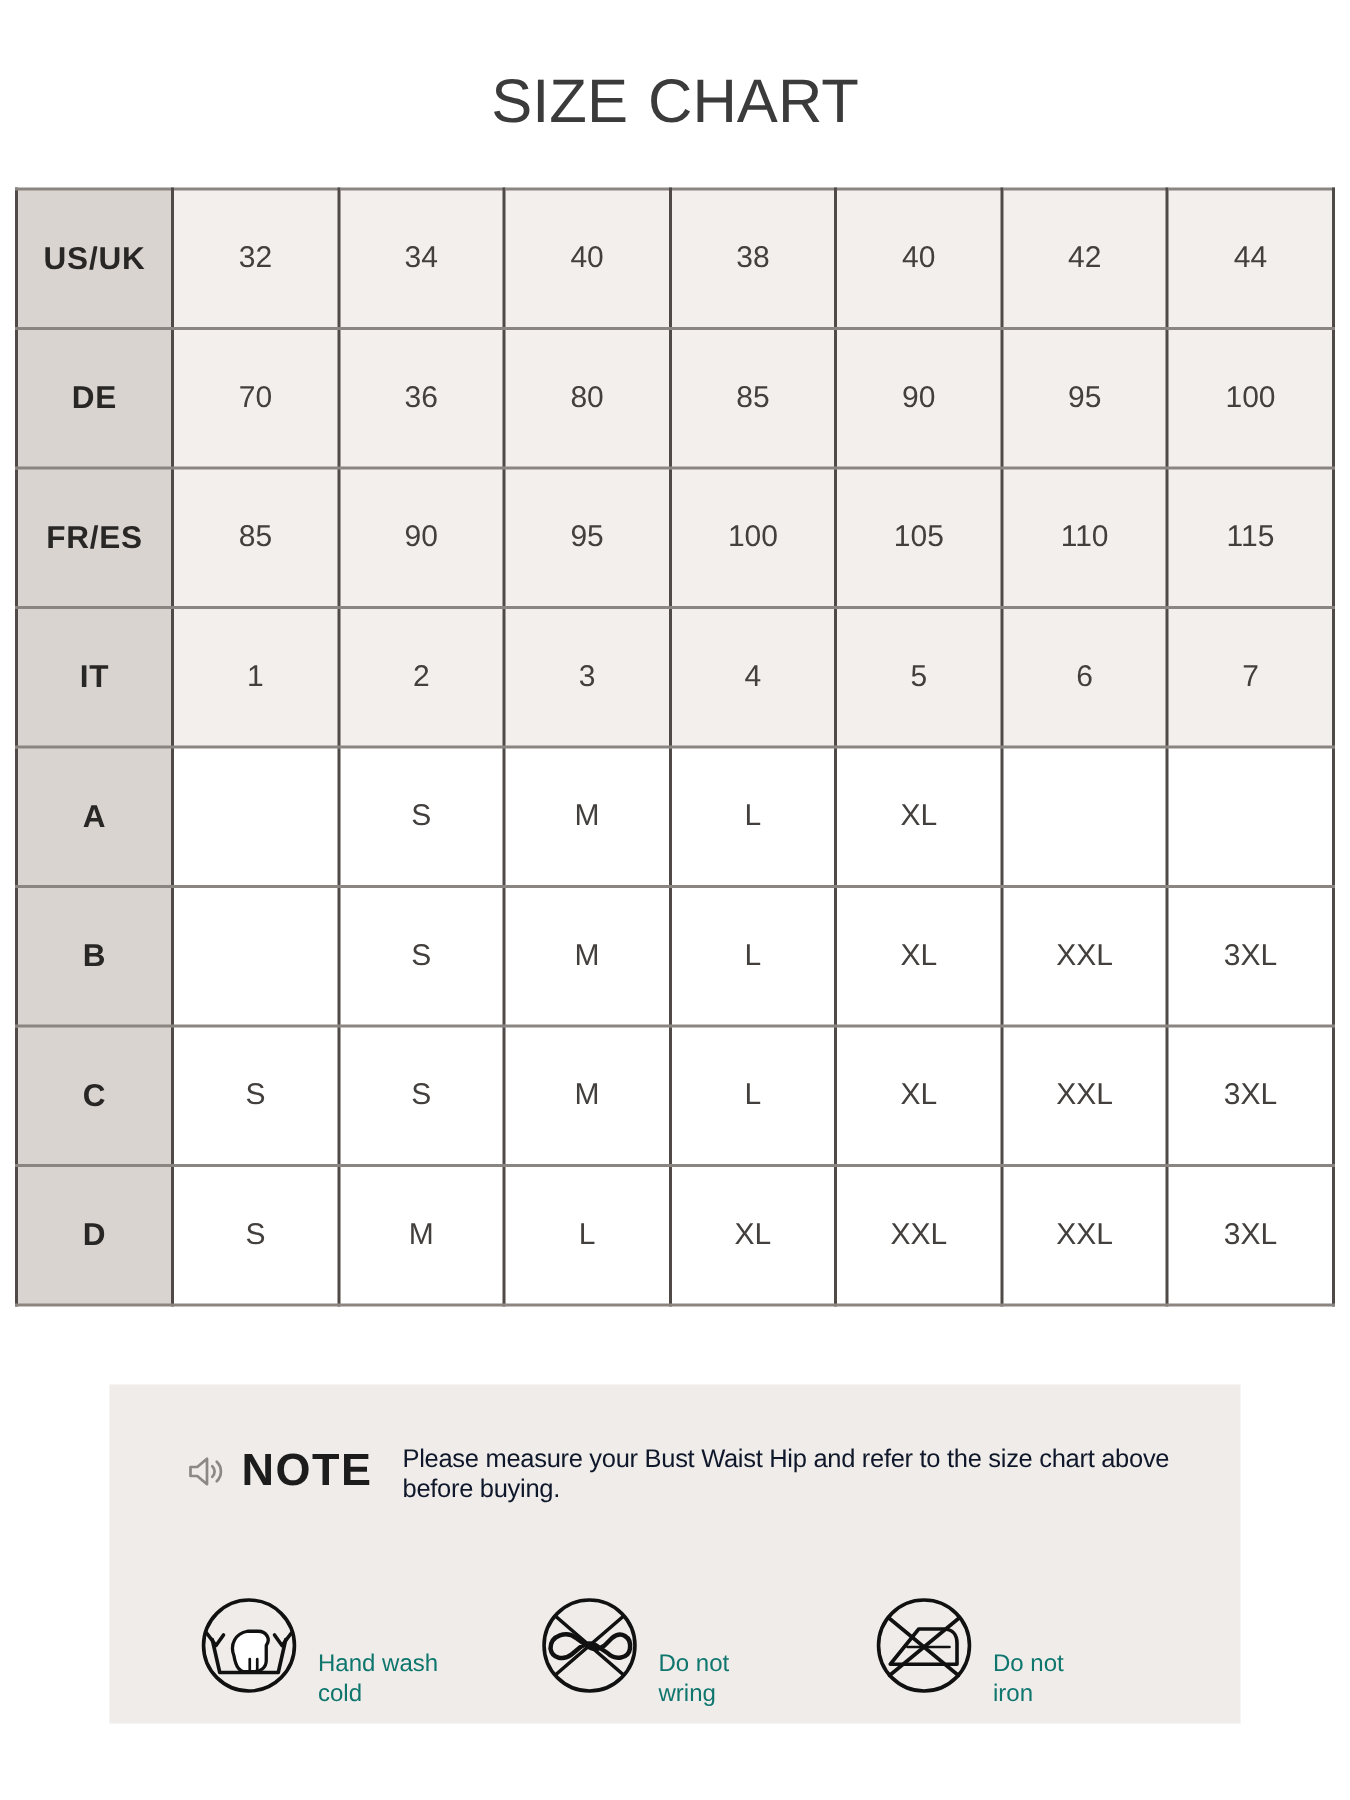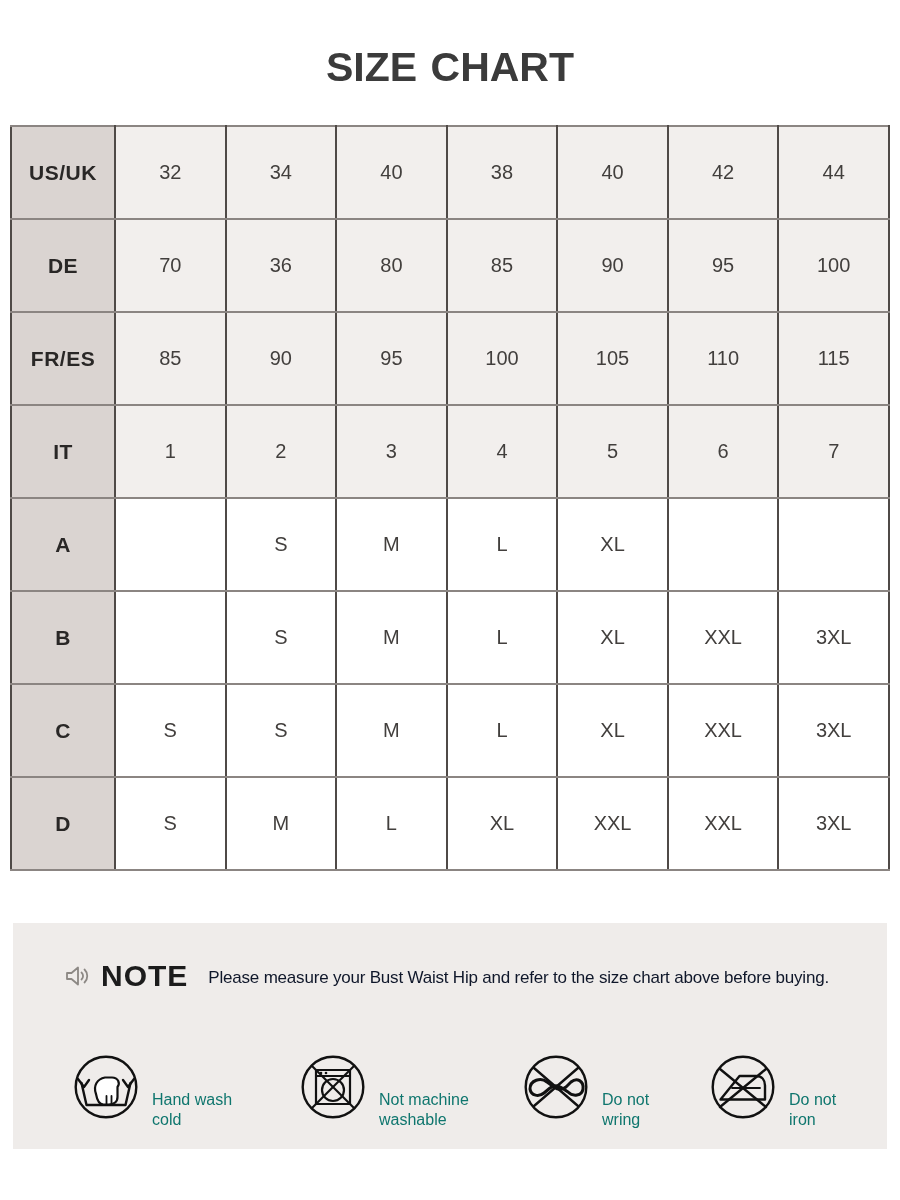--- a/index.html
+++ b/index.html
@@ -5,21 +5,21 @@
   html,body{margin:0;padding:0;background:#ffffff;}
   body{
     width:900px;height:1200px;position:relative;overflow:hidden;
     font-family:"Liberation Sans","DejaVu Sans",sans-serif;
     -webkit-font-smoothing:antialiased;
   }
   .page-title{
     margin:44px 0 34px 0;
     text-align:center;
     font-size:41px;
-    font-weight:700;
+    font-weight:400;
     letter-spacing:0px;
     color:#3b3b3b;
     word-spacing:2px;
   }
   table.size-table{
     margin:16px auto;
     width:880px;
     border-collapse:collapse;
     table-layout:fixed;
     border:2px solid #4f4a47;
@@ -42,21 +42,21 @@
   }
   table.size-table td{
     font-size:20px;
     font-weight:400;
     color:#423f3d;
   }
   table.size-table td.shaded{background:#f2efed;}
   table.size-table td.plain{background:#ffffff;}
   .note-panel{
     margin:52px auto 0 auto;
-    width:874px;
+    width:754px;
     height:226px;
     background:#efeceа;
     background:#efecea;
     box-sizing:border-box;
     padding:36px 0 0 50px;
   }
   .note-header{
     display:flex;
     align-items:center;
   }
@@ -214,36 +214,20 @@
          <path d="M 0.5,13 L 0.5,5" stroke-width="1.8"></path>
          <path d="M 5.5,13 L 5.5,5" stroke-width="1.8"></path>
        </g>
      </svg></span>
         <span class="care-label">Hand wash
 cold</span>
       </div>
       <div class="care-item">
         <span class="care-icon"><svg viewBox="0 0 66 66" fill="none" stroke="#111111" stroke-linecap="round" stroke-linejoin="round" stroke-width="2.4">
        <circle cx="33" cy="33" r="30.3"></circle>
-       <g transform="translate(33,33)" stroke-width="2.2">
-         <rect x="-17" y="-17" width="34" height="34"></rect>
-         <path d="M -17,-11 L 17,-11"></path>
-         <circle cx="-12" cy="-14" r="1.3" fill="#111111" stroke="none"></circle>
-         <circle cx="-7" cy="-14" r="1.3" fill="#111111" stroke="none"></circle>
-         <circle cx="0" cy="3" r="11"></circle>
-         <path d="M -21,-21 L 21,21"></path>
-         <path d="M 21,-21 L -21,21"></path>
-       </g>
-     </svg></span>
-        <span class="care-label">Not machine
-washable</span>
-      </div>
-      <div class="care-item">
-        <span class="care-icon"><svg viewBox="0 0 66 66" fill="none" stroke="#111111" stroke-linecap="round" stroke-linejoin="round" stroke-width="2.4">
-       <circle cx="33" cy="33" r="30.3"></circle>
        <g transform="translate(33,33)">
          <path stroke-width="3" d="M -26,2 C -26,-7 -15,-10 -9,-5 L -2,0 C 2,3 6,3 10,0 L 15,-5 C 21,-10 28,-6 27,2 C 26,9 17,10 12,5 L 6,1 C 2,-2 -2,-2 -6,1 L -12,6 C -17,10 -25,9 -26,2 Z"></path>
          <path stroke-width="2.4" d="M -22,-19 L 22,19"></path>
          <path stroke-width="2.4" d="M 22,-19 L -22,19"></path>
        </g>
      </svg></span>
         <span class="care-label">Do not
 wring</span>
       </div>
       <div class="care-item">

